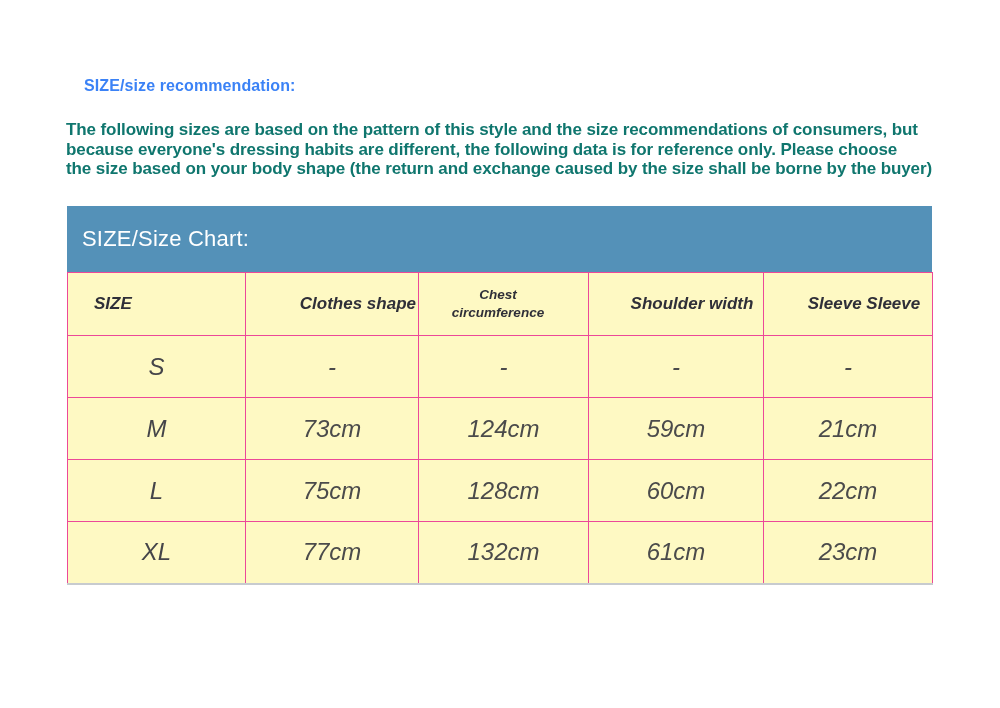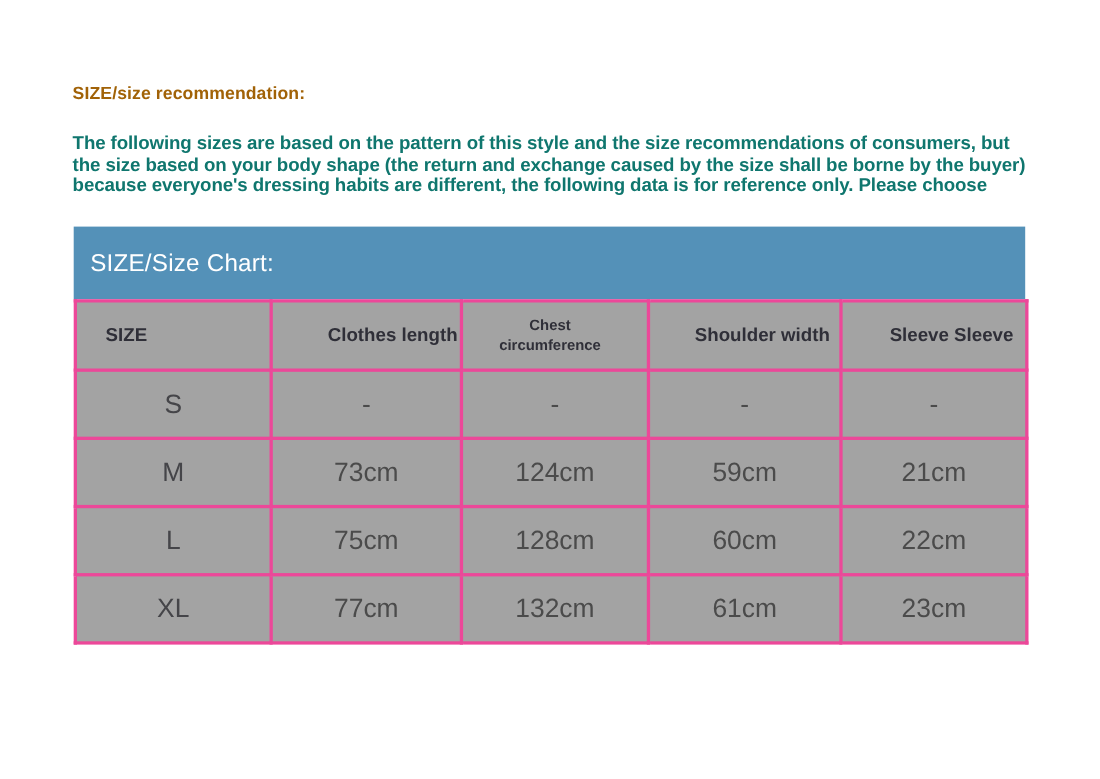--- a/index.html
+++ b/index.html
@@ -6,22 +6,22 @@
   html, body { background: #ffffff; }
   body {
     width: 1000px; height: 708px;
     font-family: "Liberation Sans", sans-serif;
     position: relative;
     overflow: hidden;
   }
   .page { position: relative; width: 1000px; height: 708px; }
 
   .heading {
-    position: absolute; left: 66px; top: 77px;
-    font-size: 16px; font-weight: bold; color: #a16207;
+    position: absolute; left: 84px; top: 77px;
+    font-size: 16px; font-weight: bold; color: #3b82f6;
     letter-spacing: 0.1px;
   }
   .intro {
     position: absolute; left: 66px; top: 120px;
     font-size: 17px; font-weight: bold; color: #0f766e;
     line-height: 19.6px; white-space: nowrap;
     letter-spacing: -0.1px;
   }
 
   .banner {
@@ -38,23 +38,24 @@
   table.size-chart {
     position: absolute; left: 67px; top: 272px;
     width: 865px;
     border-collapse: collapse;
     table-layout: fixed;
     border-left: 1px solid #dfe2e6;
     border-right: 1px solid #dfe2e6;
     border-bottom: 2px solid #c7cbcf;
   }
   .size-chart th, .size-chart td {
-    border: 3px solid #ec4899;
+    border: 1px solid #ec4899;
     vertical-align: middle;
-    background: #a3a3a3;
+    background: #fef9c3;
+    font-style: italic;
   }
   .size-chart thead tr { height: 63px; }
   .size-chart tbody tr { height: 62px; }
   .size-chart th {
     font-size: 17px; font-weight: bold; color: #2f2f38;
   }
   th.col-size  { text-align: left;  padding-left: 26px; }
   th.col-clothes { text-align: right; padding-right: 2px; }
   th.col-chest { text-align: center; padding-left: 29px; font-size: 13.5px; line-height: 18px; }
   th.col-chest .wrap { max-width: 100px; }
@@ -68,40 +69,40 @@
 </style>
 </head>
 <body>
 
 <div class="page">
 
   <div class="heading">SIZE/size recommendation:</div>
 
   <div class="intro">
     <div>The following sizes are based on the pattern of this style and the size recommendations of consumers, but</div>
+    <div>because everyone's dressing habits are different, the following data is for reference only. Please choose</div>
     <div>the size based on your body shape (the return and exchange caused by the size shall be borne by the buyer)</div>
-    <div>because everyone's dressing habits are different, the following data is for reference only. Please choose</div>
   </div>
 
   <div class="banner">
     <div class="banner-title">SIZE/Size Chart:</div>
   </div>
 
   <table class="size-chart">
     <colgroup>
       <col style="width:178px">
       <col style="width:173px">
       <col style="width:170px">
       <col style="width:175px">
       <col style="width:169px">
     </colgroup>
     <thead>
       <tr>
         <th class="col-size">SIZE</th>
-        <th class="col-clothes">Clothes length</th>
+        <th class="col-clothes">Clothes shape</th>
         <th class="col-chest">
           <div class="wrap">Chest circumference</div>
         </th>
         <th class="col-shoulder">Shoulder width</th>
         <th class="col-sleeve">Sleeve Sleeve</th>
       </tr>
     </thead>
     <tbody>
       <tr>
         <td class="size-label">S</td>

